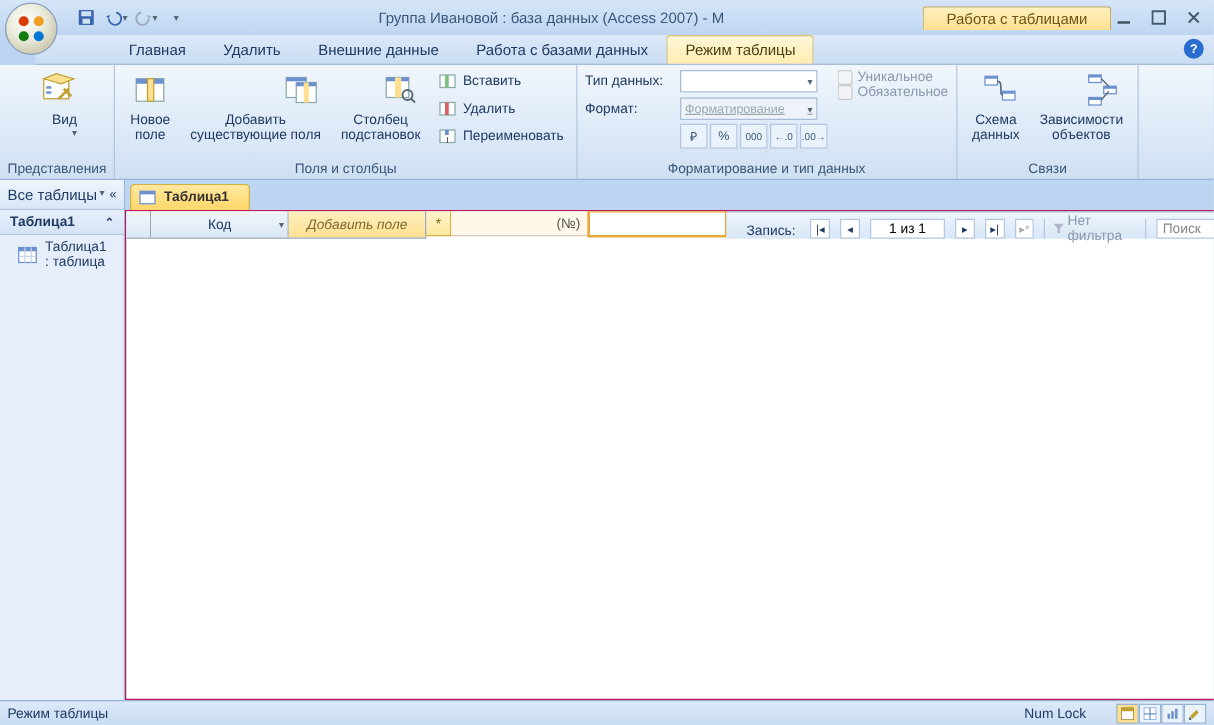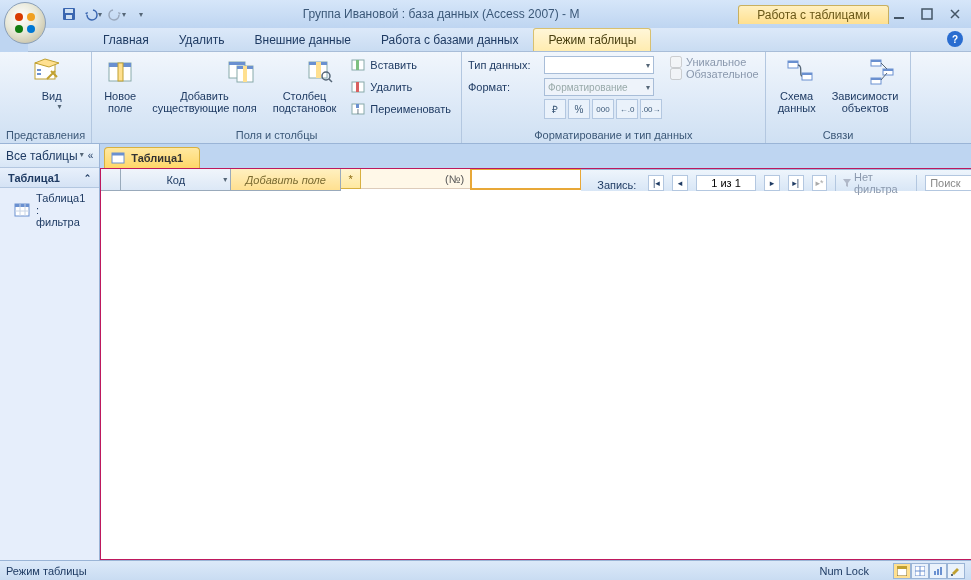--- a/index.html
+++ b/index.html
@@ -30,21 +30,21 @@
 .big-btn { display: flex; flex-direction: column; align-items: flex-end; justify-content: flex-start; padding: 2px 6px; cursor: pointer; border-radius: 3px; min-width: 44px; }
 .big-btn .ico { width: 32px; height: 32px; margin-bottom: 2px; display: flex; align-items: center; justify-content: center; }
 .big-btn .lbl { font-size: 11px; color: #1f3b63; text-align: center; line-height: 12px; }
 .small-row { display: flex; align-items: center; gap: 4px; padding: 1px 4px; cursor: pointer; border-radius: 2px; height: 22px; }
 .small-row .ico { width: 16px; height: 16px; display: flex; align-items: center; justify-content: center; }
 .small-row .lbl { font-size: 11px; color: #1f3b63; }
 .small-stack { display: flex; flex-direction: column; }
 .kv-row { display: flex; align-items: center; gap: 4px; height: 22px; }
 .kv-row label { font-size: 11px; color: #1f3b63; width: 72px; }
 .kv-row .selbox { width: 110px; height: 18px; background: #fff; border: 1px solid #a8bdd8; font-size: 10px; color: #888; padding: 0 3px; display: flex; align-items: center; justify-content: space-between; }
-.kv-row .selbox.disabled { background: #eef3fa; color: #9aa; }
+.kv-row .selbox.disabled { background: #eef3fa; color: #9aa; text-decoration: underline; }
 .chk { display: flex; align-items: center; gap: 4px; font-size: 11px; color: #8a98ad; }
 .chk input { width: 12px; height: 12px; }
 .fmt-btns { display: flex; gap: 2px; }
 .fmt-btn { width: 22px; height: 20px; border: 1px solid #b3c7e0; background: #eaf2fb; font-size: 10px; display: flex; align-items: center; justify-content: center; cursor: pointer; color: #3b5878; }
 
 
 .content { display: flex; height: calc(100% - 28px - 24px - 92px - 20px); }
 
 
 .navpane { width: 212px; background: #e6eefb; border-right: 1px solid #9ab4d6; display: flex; flex-direction: column; }
@@ -347,21 +347,21 @@
       <span style="font-size:9px">⌃</span>
     </div>
     <div class="nav-item">
       <div class="ico"><svg width="16" height="16" viewBox="0 0 16 16">
             <rect x="1" y="2" width="14" height="12" fill="#fff" stroke="#6a90d0"></rect>
             <rect x="1" y="2" width="14" height="3" fill="#6a90d0"></rect>
             <line x1="6" y1="2" x2="6" y2="14" stroke="#c8d4e6"></line>
             <line x1="11" y1="2" x2="11" y2="14" stroke="#c8d4e6"></line>
             <line x1="1" y1="9" x2="15" y2="9" stroke="#c8d4e6"></line>
           </svg></div>
-      <span>Таблица1 : фильтра</span>
+      <span>Таблица1 : таблица</span>
     </div>
   </div>
 
   <div class="mdi">
     <div class="doc-tabs">
       <div class="doc-tab">
         <div class="ico"><svg width="14" height="14" viewBox="0 0 14 14">
               <rect x="1" y="2" width="12" height="10" fill="#fff" stroke="#6a90d0"></rect>
               <rect x="1" y="2" width="12" height="2.5" fill="#6a90d0"></rect>
             </svg></div>

